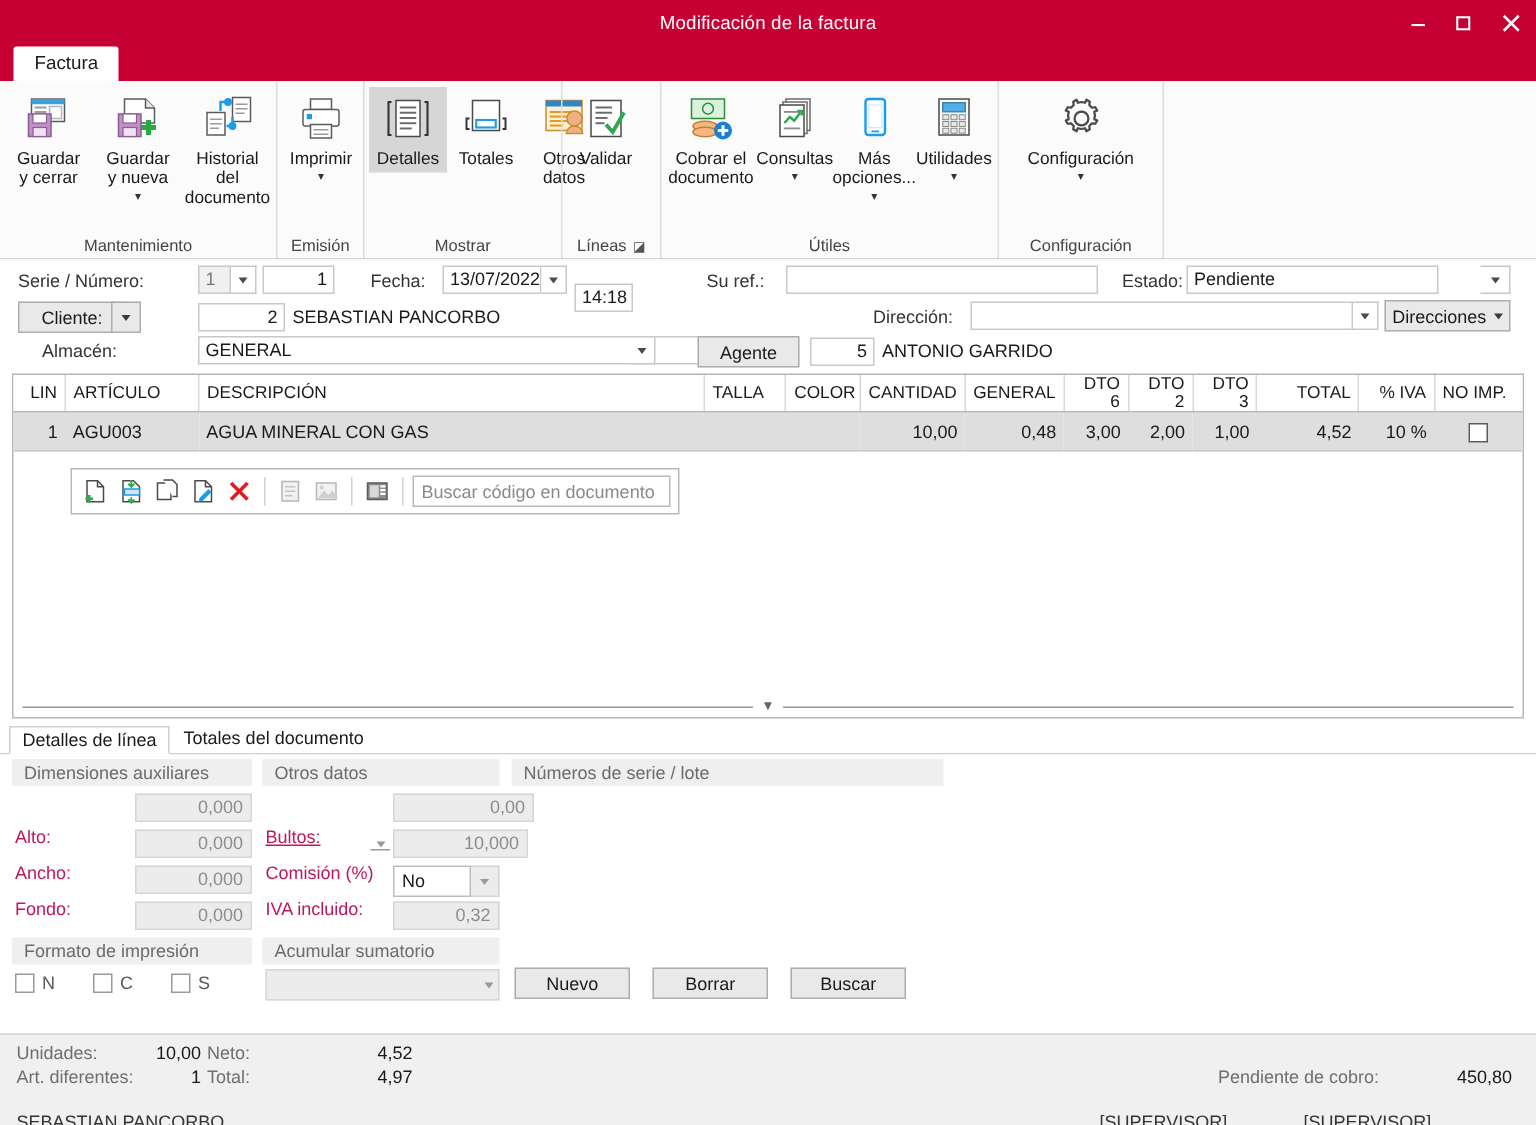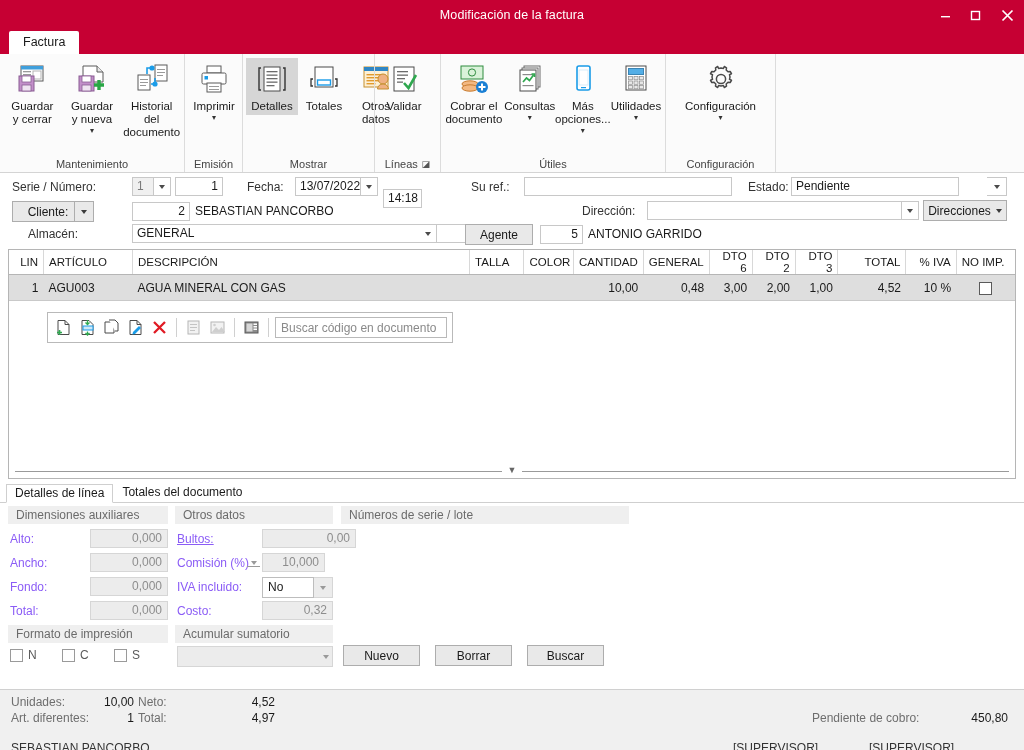--- a/index.html
+++ b/index.html
@@ -91,21 +91,21 @@
   
   .btabs { flex:0 0 19px; display:flex; align-items:flex-end; padding-left:6px; background:#fff;
            border-bottom:1px solid #cfcfcf; margin-top:4px; }
   .btab { font-size:12px; padding:1px 8px 2px 8px; border:1px solid transparent; color:#1a1a1a; }
   .btab.active { border:1px solid #cfcfcf; border-bottom:1px solid #fff; background:#fff; margin-bottom:-1px; }
 
   
   .details { flex:0 0 186px; position:relative; background:#fff; padding-top:4px; }
   .panelhdr { position:absolute; background:#efefef; color:#6b6b6b; font-size:12px;
               height:18px; display:flex; align-items:center; padding-left:8px; }
-  .dlabel { position:absolute; font-size:12px; color:#8b5cf6; }
+  .dlabel { position:absolute; font-size:12px; color:#be185d;margin-top:19px; }
   .dlabel u { text-decoration:underline; }
   .dfield { position:absolute; height:19px; border:1px solid #d6d6d6; background:#ececec;
             color:#8d8d8d; font-size:12px; text-align:right; padding:0 5px; line-height:17px; }
   .dfield.white { background:#fff; color:#1a1a1a; text-align:left; border-color:#bdbdbd; }
   .dcheck { position:absolute; display:flex; align-items:center; gap:5px; font-size:12px; color:#5a5a5a; }
   .dcheck .bx { width:13px;height:13px;border:1px solid #9a9a9a;background:#fff; }
   .dselect { position:absolute; height:21px; border:1px solid #d6d6d6; background:#ececec;
              display:flex; align-items:center; justify-content:flex-end; padding-right:3px; }
   .dselect .tri { width:0;height:0;border-left:3px solid transparent;border-right:3px solid transparent;border-top:4px solid #9a9a9a; }
   .mini-tri { width:0;height:0;border-left:3px solid transparent;border-right:3px solid transparent;border-top:4px solid #9a9a9a; position:absolute; }
@@ -594,21 +594,21 @@
       <span class="bx"></span>
       <span>S</span>
     </div>
 
     <div class="panelhdr" style="left:175px; top:3px; width:158px;">Otros datos</div>
     <div class="dlabel" style="left:177px; top:29px;"><u>Bultos:</u></div>
     <div class="dfield" style="left:262px; top:26px; width:94px;">0,00</div>
     <div class="dlabel" style="left:177px; top:53px;">Comisión (%)</div>
     <span class="mini-tri" style="left:251px; top:58px;"></span>
     <div style="position:absolute;left:247px;top:63px;width:13px;height:1px;background:#9a9a9a;"></div>
-    <div class="dfield" style="left:262px; top:50px; width:63px;">10,000</div>
+    <div class="dfield" style="left:262px; top:50px; width:90px;">10,000</div>
     <div class="dlabel" style="left:177px; top:77px;text-align:right;">IVA incluido:</div>
     <div class="dfield white" style="left:262px; top:74px; width:52px; height:21px; line-height:19px;">No</div>
     <div class="dselect" style="left:314px; top:74px; width:19px; border-left:none; justify-content:center; padding-right:0;">
         <span class="tri"></span>
       </div>
     <div class="dlabel" style="left:177px; top:101px;">Costo:</div>
     <div class="dfield" style="left:262px; top:98px; width:71px;">0,32</div>
 
     <div class="panelhdr" style="left:175px; top:122px; width:158px;">Acumular sumatorio</div>
     <div class="dselect" style="left:177px; top:143px; width:156px;">

